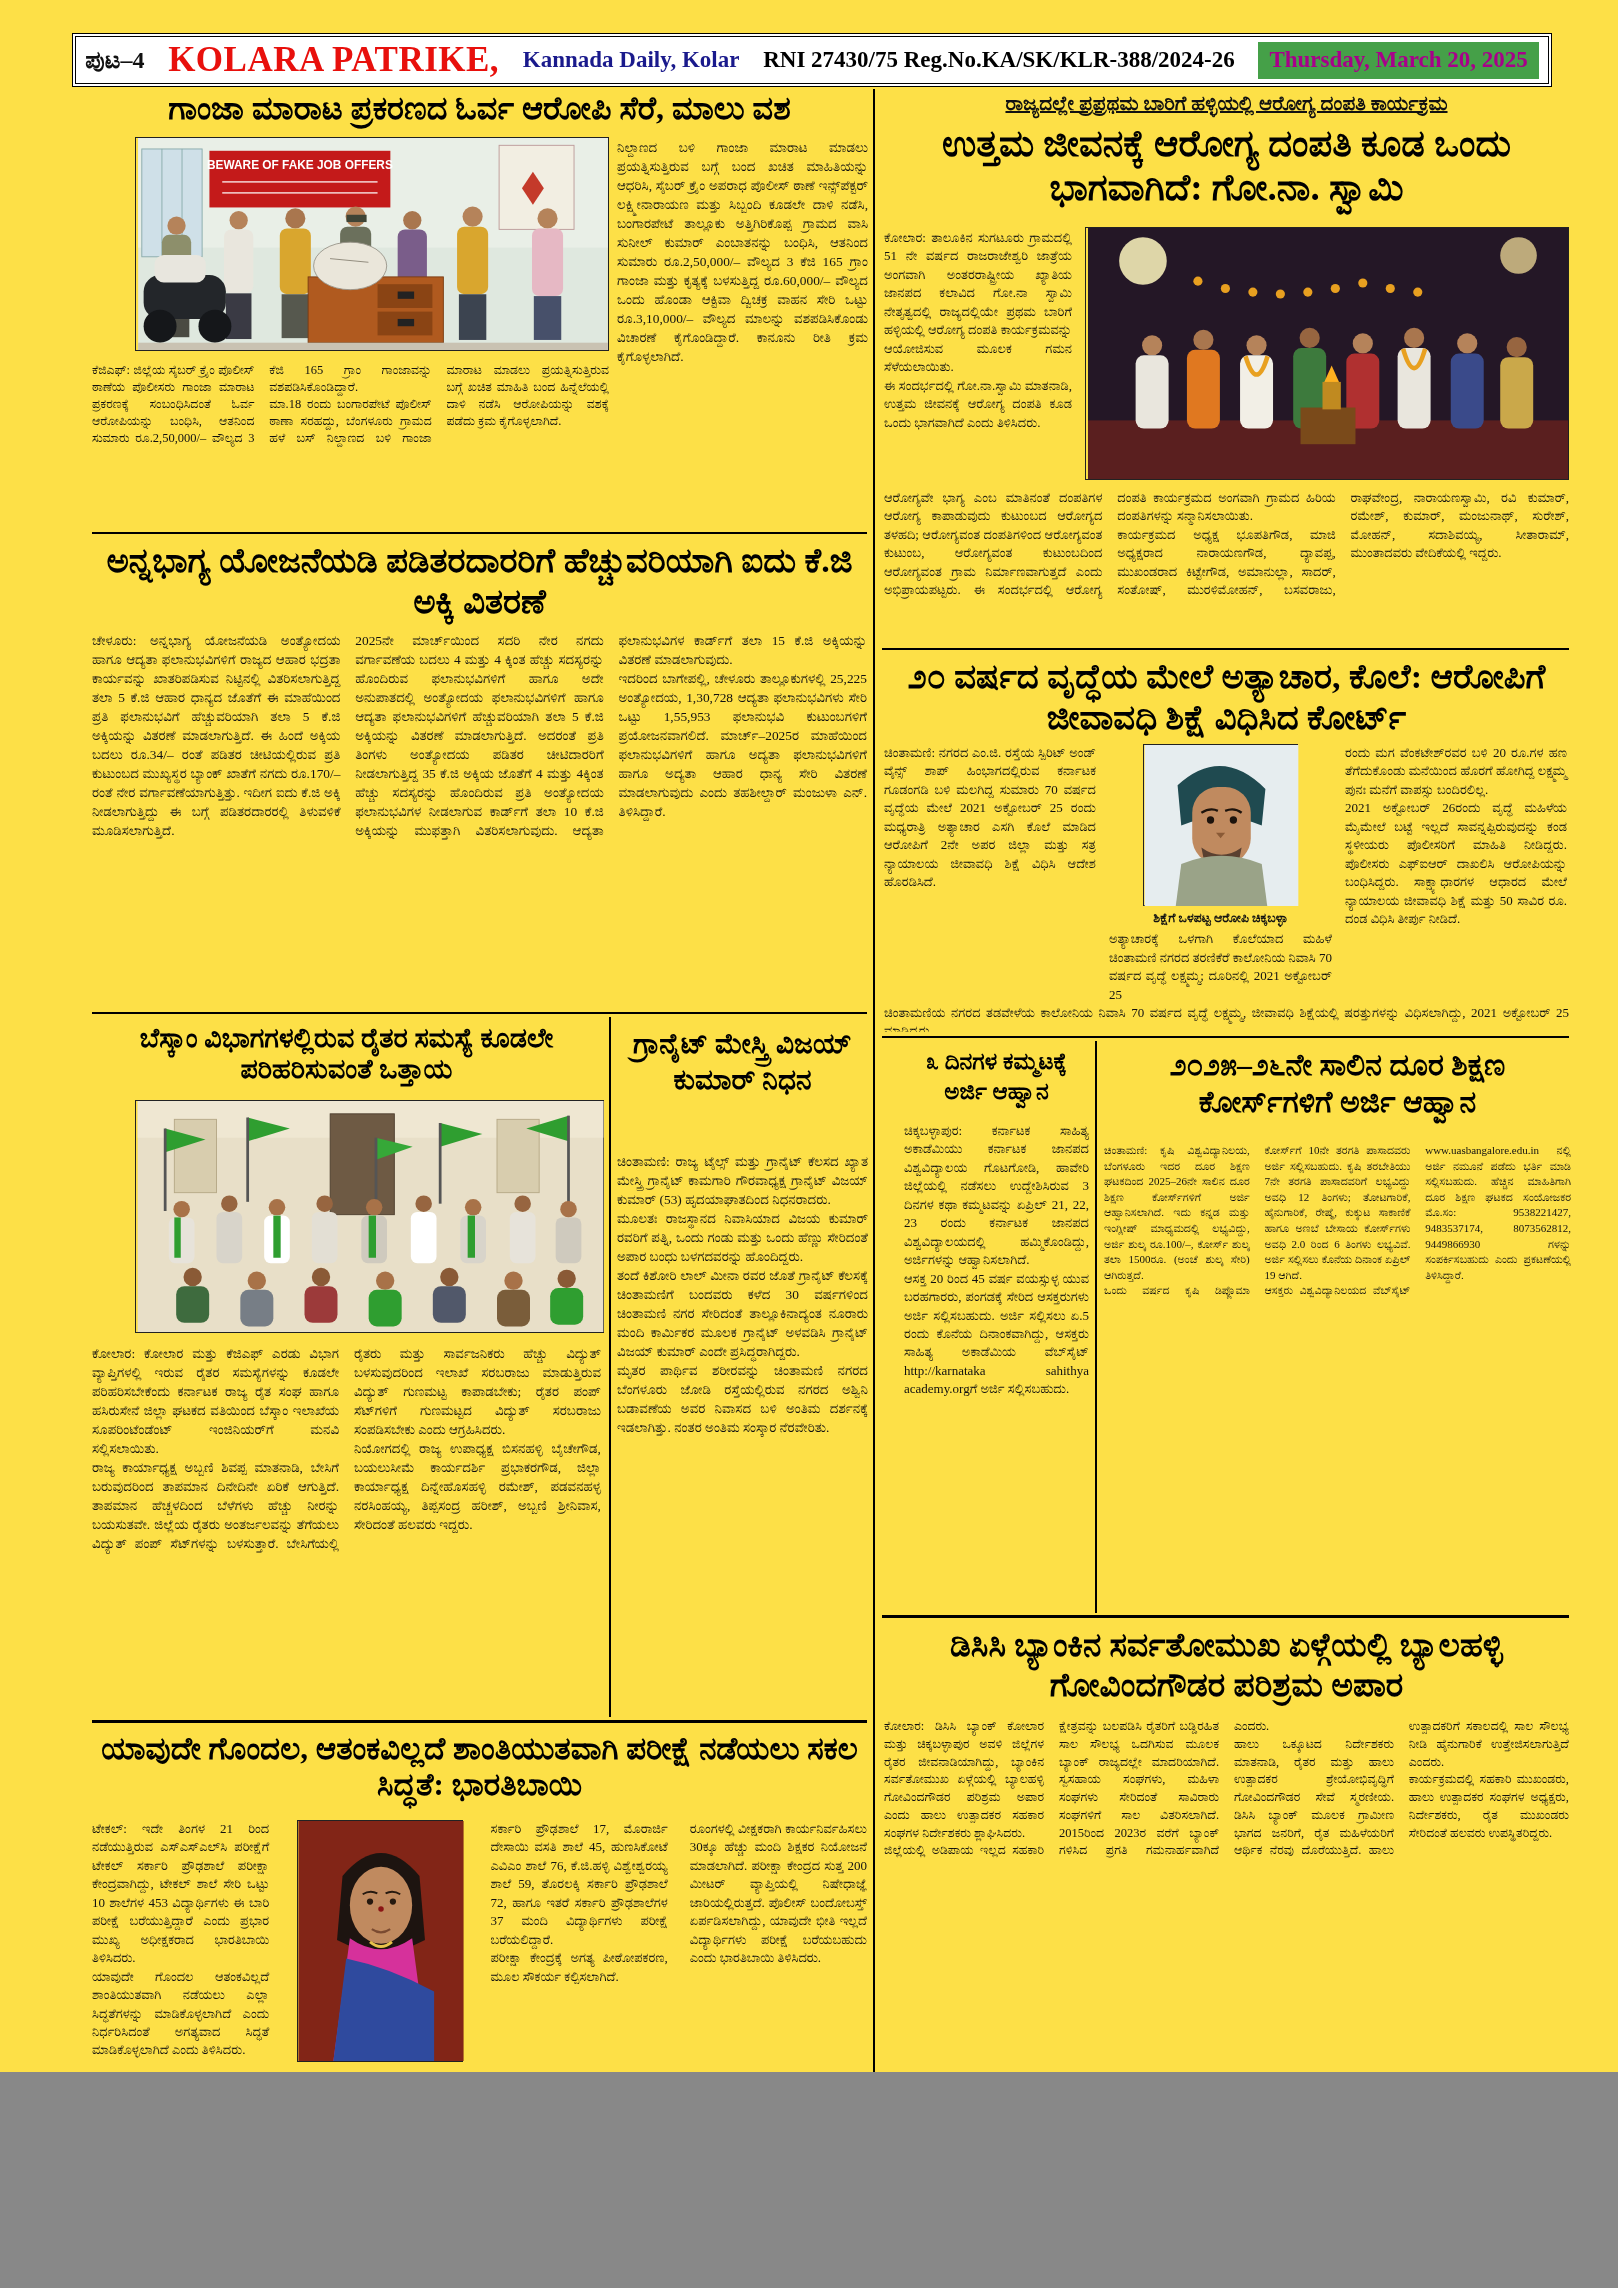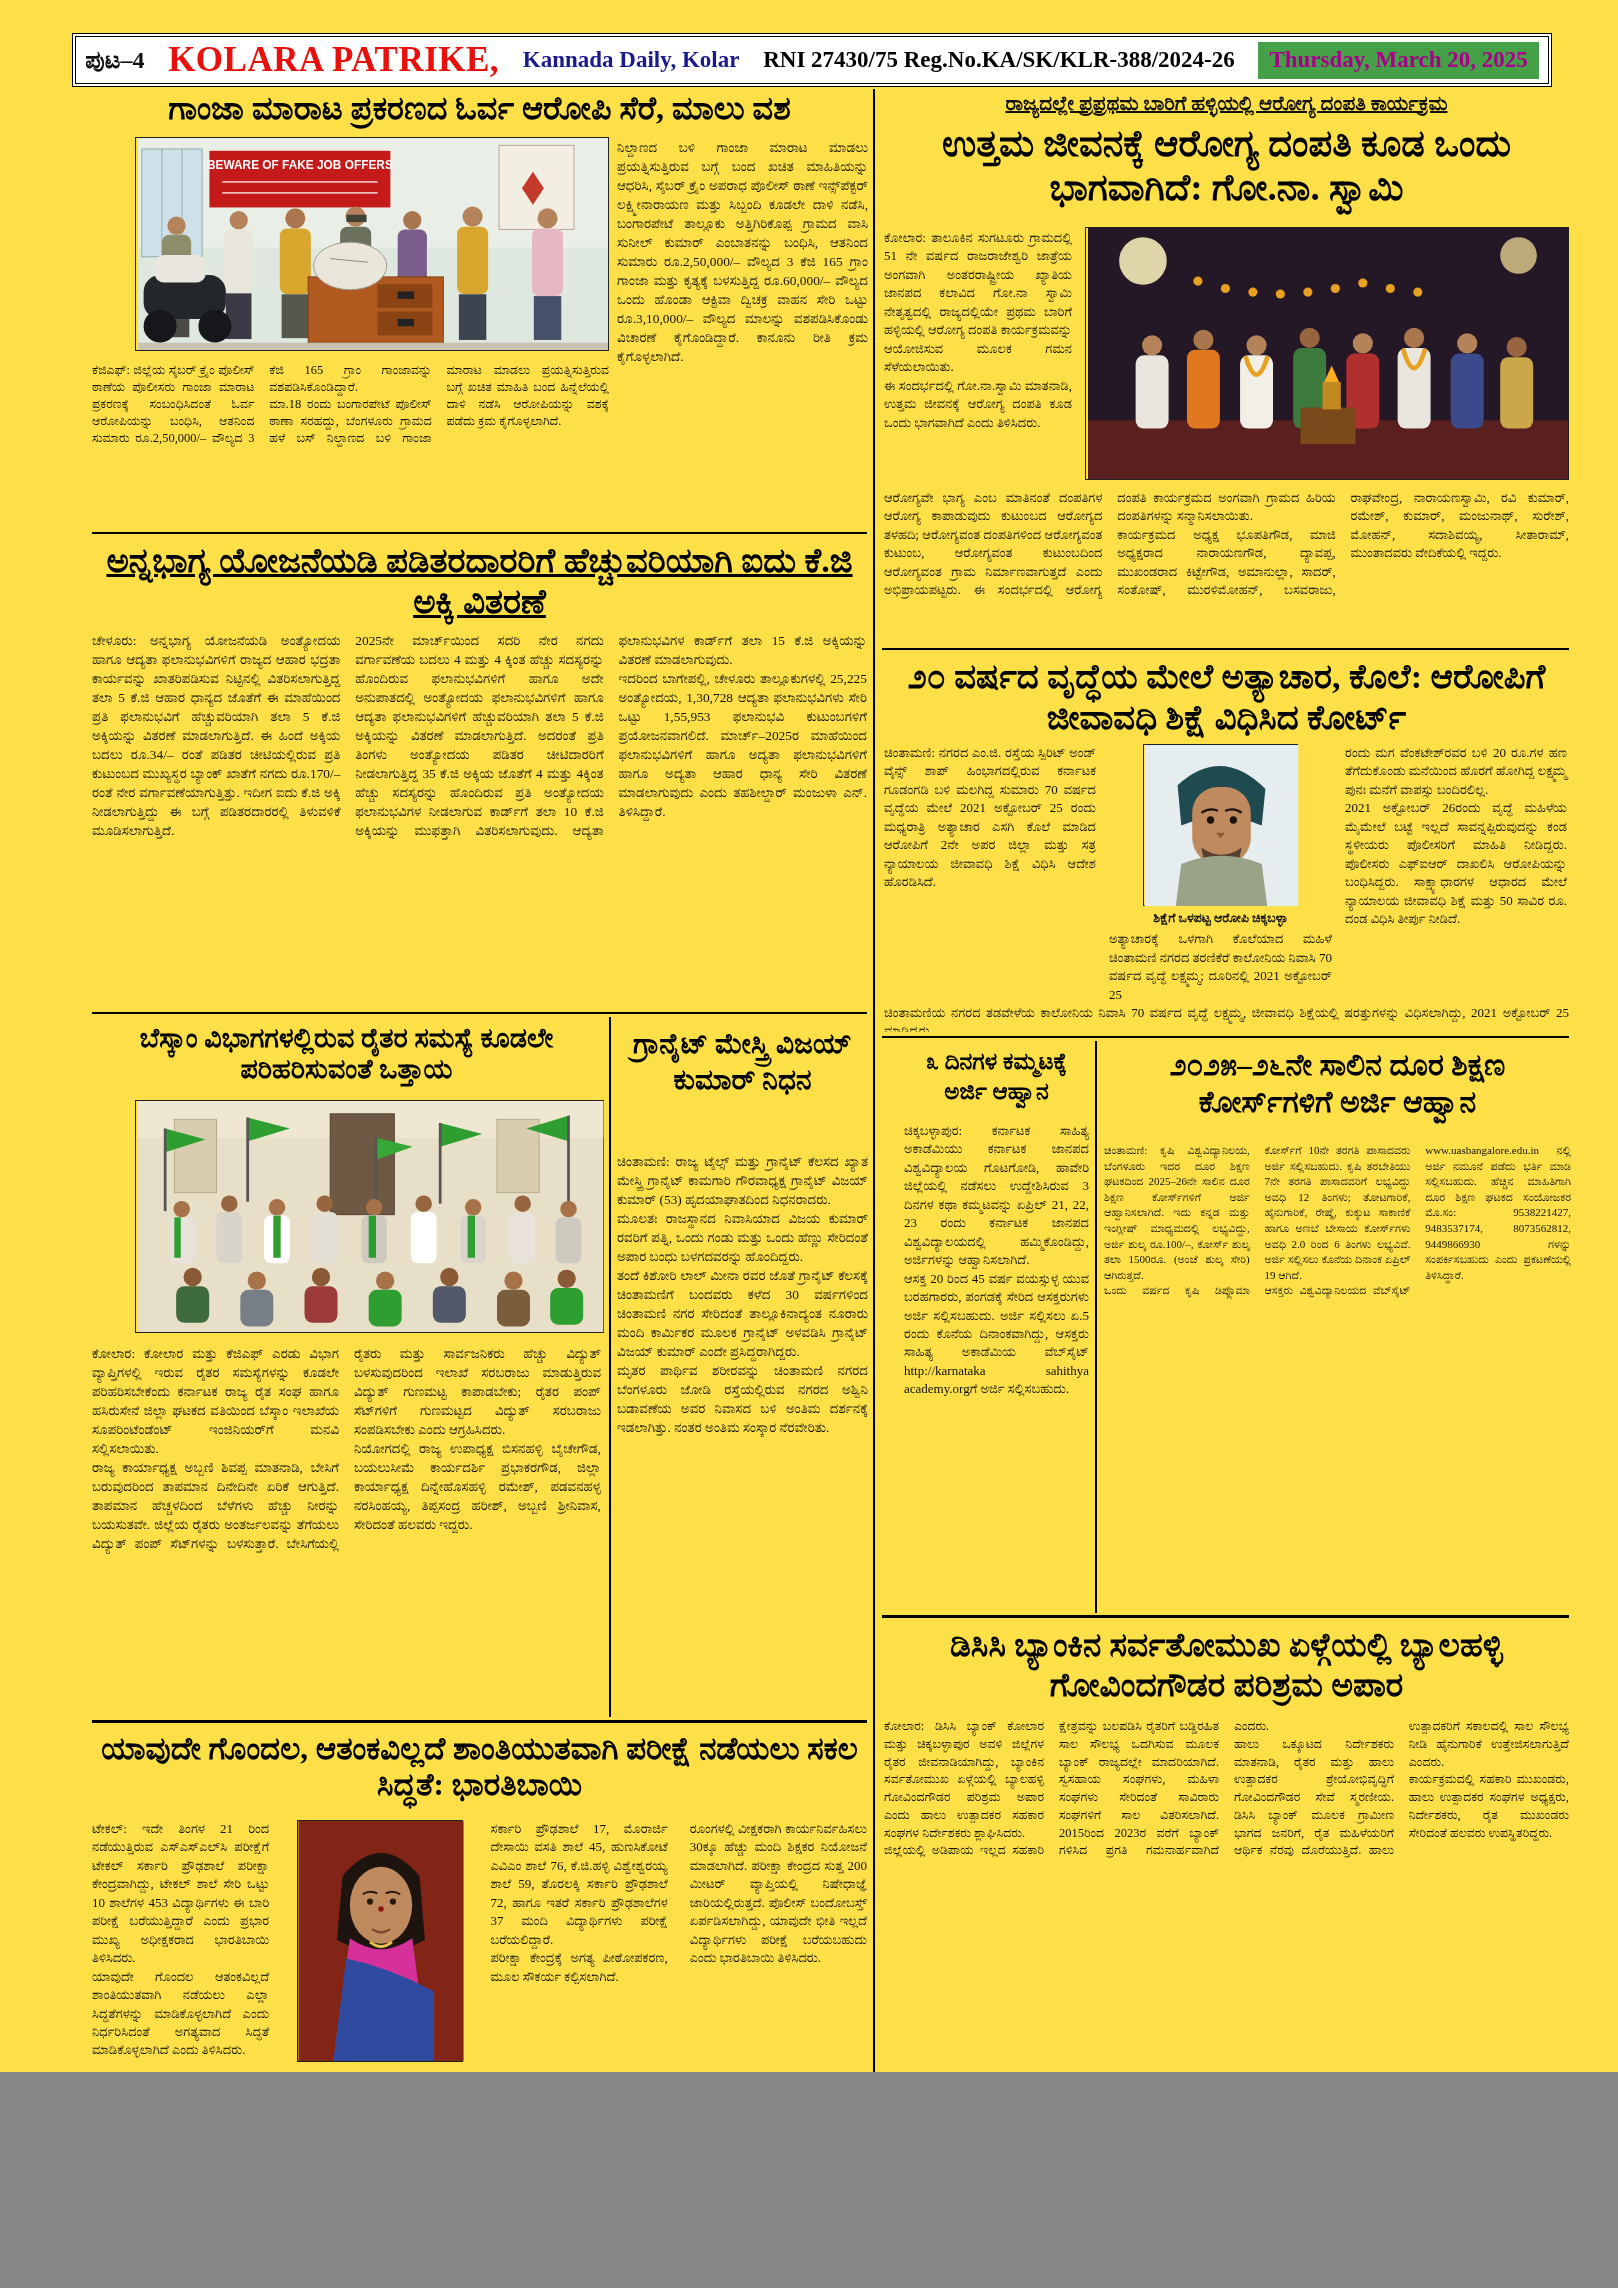--- a/index.html
+++ b/index.html
@@ -118,21 +118,21 @@
     </svg>
   </div>
 
   <div class="abs bt" style="left:617px;top:138px;width:251px;height:395px;font-size:13.4px;">ನಿಲ್ದಾಣದ ಬಳಿ ಗಾಂಜಾ ಮಾರಾಟ ಮಾಡಲು ಪ್ರಯತ್ನಿಸುತ್ತಿರುವ ಬಗ್ಗೆ ಬಂದ ಖಚಿತ ಮಾಹಿತಿಯನ್ನು ಆಧರಿಸಿ, ಸೈಬರ್ ಕ್ರೈಂ ಅಪರಾಧ ಪೊಲೀಸ್ ಠಾಣೆ ಇನ್ಸ್‌ಪೆಕ್ಟರ್ ಲಕ್ಷ್ಮೀನಾರಾಯಣ ಮತ್ತು ಸಿಬ್ಬಂದಿ ಕೂಡಲೇ ದಾಳಿ ನಡೆಸಿ, ಬಂಗಾರಪೇಟೆ ತಾಲ್ಲೂಕು ಅತ್ತಿಗಿರಿಕೊಪ್ಪ ಗ್ರಾಮದ ವಾಸಿ ಸುನೀಲ್ ಕುಮಾರ್ ಎಂಬಾತನನ್ನು ಬಂಧಿಸಿ, ಆತನಿಂದ ಸುಮಾರು ರೂ.2,50,000/– ವೌಲ್ಯದ 3 ಕೆಜಿ 165 ಗ್ರಾಂ ಗಾಂಜಾ ಮತ್ತು ಕೃತ್ಯಕ್ಕೆ ಬಳಸುತ್ತಿದ್ದ ರೂ.60,000/– ವೌಲ್ಯದ ಒಂದು ಹೊಂಡಾ ಆಕ್ಟಿವಾ ದ್ವಿಚಕ್ರ ವಾಹನ ಸೇರಿ ಒಟ್ಟು ರೂ.3,10,000/– ವೌಲ್ಯದ ಮಾಲನ್ನು ವಶಪಡಿಸಿಕೊಂಡು ವಿಚಾರಣೆ ಕೈಗೊಂಡಿದ್ದಾರೆ. ಕಾನೂನು ರೀತಿ ಕ್ರಮ ಕೈಗೊಳ್ಳಲಾಗಿದೆ.</div>
 
   <div class="abs caption cols3" style="left:92px;top:362px;width:517px;height:162px;">ಕೆಜಿಎಫ್: ಜಿಲ್ಲೆಯ ಸೈಬರ್ ಕ್ರೈಂ ಪೊಲೀಸ್ ಠಾಣೆಯ ಪೊಲೀಸರು ಗಾಂಜಾ ಮಾರಾಟ ಪ್ರಕರಣಕ್ಕೆ ಸಂಬಂಧಿಸಿದಂತೆ ಓರ್ವ ಆರೋಪಿಯನ್ನು ಬಂಧಿಸಿ, ಆತನಿಂದ ಸುಮಾರು ರೂ.2,50,000/– ವೌಲ್ಯದ 3 ಕೆಜಿ 165 ಗ್ರಾಂ ಗಾಂಜಾವನ್ನು ವಶಪಡಿಸಿಕೊಂಡಿದ್ದಾರೆ.
 ಮಾ.18 ರಂದು ಬಂಗಾರಪೇಟೆ ಪೊಲೀಸ್ ಠಾಣಾ ಸರಹದ್ದು, ಬೆಂಗಳೂರು ಗ್ರಾಮದ ಹಳೆ ಬಸ್ ನಿಲ್ದಾಣದ ಬಳಿ ಗಾಂಜಾ ಮಾರಾಟ ಮಾಡಲು ಪ್ರಯತ್ನಿಸುತ್ತಿರುವ ಬಗ್ಗೆ ಖಚಿತ ಮಾಹಿತಿ ಬಂದ ಹಿನ್ನೆಲೆಯಲ್ಲಿ ದಾಳಿ ನಡೆಸಿ ಆರೋಪಿಯನ್ನು ವಶಕ್ಕೆ ಪಡೆದು ಕ್ರಮ ಕೈಗೊಳ್ಳಲಾಗಿದೆ.</div>
 
   <div class="abs rule-h" style="left:92px;top:532px;width:775px;height:1.8px;"></div>
 
-  <div class="abs hl" style="left:92px;top:541px;width:775px;font-size:34px;line-height:1.2;text-decoration:underline;">ಅನ್ನಭಾಗ್ಯ ಯೋಜನೆಯಡಿ ಪಡಿತರದಾರರಿಗೆ ಹೆಚ್ಚುವರಿಯಾಗಿ ಐದು ಕೆ.ಜಿ ಅಕ್ಕಿ ವಿತರಣೆ</div>
+  <div class="abs hl" style="left:92px;top:541px;width:775px;font-size:34px;line-height:1.2;">ಅನ್ನಭಾಗ್ಯ ಯೋಜನೆಯಡಿ ಪಡಿತರದಾರರಿಗೆ ಹೆಚ್ಚುವರಿಯಾಗಿ ಐದು ಕೆ.ಜಿ ಅಕ್ಕಿ ವಿತರಣೆ</div>
 
   <div class="abs bt cols3" style="left:92px;top:631px;width:775px;height:373px;font-size:13.4px;">ಚೇಳೂರು: ಅನ್ನಭಾಗ್ಯ ಯೋಜನೆಯಡಿ ಅಂತ್ಯೋದಯ ಹಾಗೂ ಆದ್ಯತಾ ಫಲಾನುಭವಿಗಳಿಗೆ ರಾಜ್ಯದ ಆಹಾರ ಭದ್ರತಾ ಕಾರ್ಯವನ್ನು ಖಾತರಿಪಡಿಸುವ ನಿಟ್ಟಿನಲ್ಲಿ ವಿತರಿಸಲಾಗುತ್ತಿದ್ದ ತಲಾ 5 ಕೆ.ಜಿ ಆಹಾರ ಧಾನ್ಯದ ಜೊತೆಗೆ ಈ ಮಾಹೆಯಿಂದ ಪ್ರತಿ ಫಲಾನುಭವಿಗೆ ಹೆಚ್ಚುವರಿಯಾಗಿ ತಲಾ 5 ಕೆ.ಜಿ ಅಕ್ಕಿಯನ್ನು ವಿತರಣೆ ಮಾಡಲಾಗುತ್ತಿದೆ. ಈ ಹಿಂದೆ ಅಕ್ಕಿಯ ಬದಲು ರೂ.34/– ರಂತೆ ಪಡಿತರ ಚೀಟಿಯಲ್ಲಿರುವ ಪ್ರತಿ ಕುಟುಂಬದ ಮುಖ್ಯಸ್ಥರ ಬ್ಯಾಂಕ್ ಖಾತೆಗೆ ನಗದು ರೂ.170/– ರಂತೆ ನೇರ ವರ್ಗಾವಣೆಯಾಗುತ್ತಿತ್ತು. ಇದೀಗ ಐದು ಕೆ.ಜಿ ಅಕ್ಕಿ ನೀಡಲಾಗುತ್ತಿದ್ದು ಈ ಬಗ್ಗೆ ಪಡಿತರದಾರರಲ್ಲಿ ತಿಳುವಳಿಕೆ ಮೂಡಿಸಲಾಗುತ್ತಿದೆ.
 2025ನೇ ಮಾರ್ಚ್‌ಯಿಂದ ಸದರಿ ನೇರ ನಗದು ವರ್ಗಾವಣೆಯ ಬದಲು 4 ಮತ್ತು 4 ಕ್ಕಿಂತ ಹೆಚ್ಚು ಸದಸ್ಯರನ್ನು ಹೊಂದಿರುವ ಫಲಾನುಭವಿಗಳಿಗೆ ಹಾಗೂ ಅದೇ ಅನುಪಾತದಲ್ಲಿ ಅಂತ್ಯೋದಯ ಫಲಾನುಭವಿಗಳಿಗೆ ಹಾಗೂ ಆದ್ಯತಾ ಫಲಾನುಭವಿಗಳಿಗೆ ಹೆಚ್ಚುವರಿಯಾಗಿ ತಲಾ 5 ಕೆ.ಜಿ ಅಕ್ಕಿಯನ್ನು ವಿತರಣೆ ಮಾಡಲಾಗುತ್ತಿದೆ. ಅದರಂತೆ ಪ್ರತಿ ತಿಂಗಳು ಅಂತ್ಯೋದಯ ಪಡಿತರ ಚೀಟಿದಾರರಿಗೆ ನೀಡಲಾಗುತ್ತಿದ್ದ 35 ಕೆ.ಜಿ ಅಕ್ಕಿಯ ಜೊತೆಗೆ 4 ಮತ್ತು 4ಕ್ಕಿಂತ ಹೆಚ್ಚು ಸದಸ್ಯರನ್ನು ಹೊಂದಿರುವ ಪ್ರತಿ ಅಂತ್ಯೋದಯ ಫಲಾನುಭವಿಗಳ ನೀಡಲಾಗುವ ಕಾರ್ಡ್‌ಗೆ ತಲಾ 10 ಕೆ.ಜಿ ಅಕ್ಕಿಯನ್ನು ಮುಫತ್ತಾಗಿ ವಿತರಿಸಲಾಗುವುದು. ಆದ್ಯತಾ ಫಲಾನುಭವಿಗಳ ಕಾರ್ಡ್‌ಗೆ ತಲಾ 15 ಕೆ.ಜಿ ಅಕ್ಕಿಯನ್ನು ವಿತರಣೆ ಮಾಡಲಾಗುವುದು.
 ಇದರಿಂದ ಬಾಗೇಪಲ್ಲಿ, ಚೇಳೂರು ತಾಲ್ಲೂಕುಗಳಲ್ಲಿ 25,225 ಅಂತ್ಯೋದಯ, 1,30,728 ಆದ್ಯತಾ ಫಲಾನುಭವಿಗಳು ಸೇರಿ ಒಟ್ಟು 1,55,953 ಫಲಾನುಭವಿ ಕುಟುಂಬಗಳಿಗೆ ಪ್ರಯೋಜನವಾಗಲಿದೆ. ಮಾರ್ಚ್–2025ರ ಮಾಹೆಯಿಂದ ಫಲಾನುಭವಿಗಳಿಗೆ ಹಾಗೂ ಅದ್ಯತಾ ಫಲಾನುಭವಿಗಳಿಗೆ ಹಾಗೂ ಅದ್ಯತಾ ಆಹಾರ ಧಾನ್ಯ ಸೇರಿ ವಿತರಣೆ ಮಾಡಲಾಗುವುದು ಎಂದು ತಹಶೀಲ್ದಾರ್ ಮಂಜುಳಾ ಎನ್. ತಿಳಿಸಿದ್ದಾರೆ.</div>
 
   <div class="abs rule-h" style="left:92px;top:1012px;width:775px;height:1.8px;"></div>
 
   <div class="abs hl" style="left:92px;top:1023px;width:509px;font-size:27px;">ಬೆಸ್ಕಾಂ ವಿಭಾಗಗಳಲ್ಲಿರುವ ರೈತರ ಸಮಸ್ಯೆ ಕೂಡಲೇ ಪರಿಹರಿಸುವಂತೆ ಒತ್ತಾಯ</div>
 
   <div class="abs photo" style="left:135px;top:1100px;width:469px;height:233px;">

